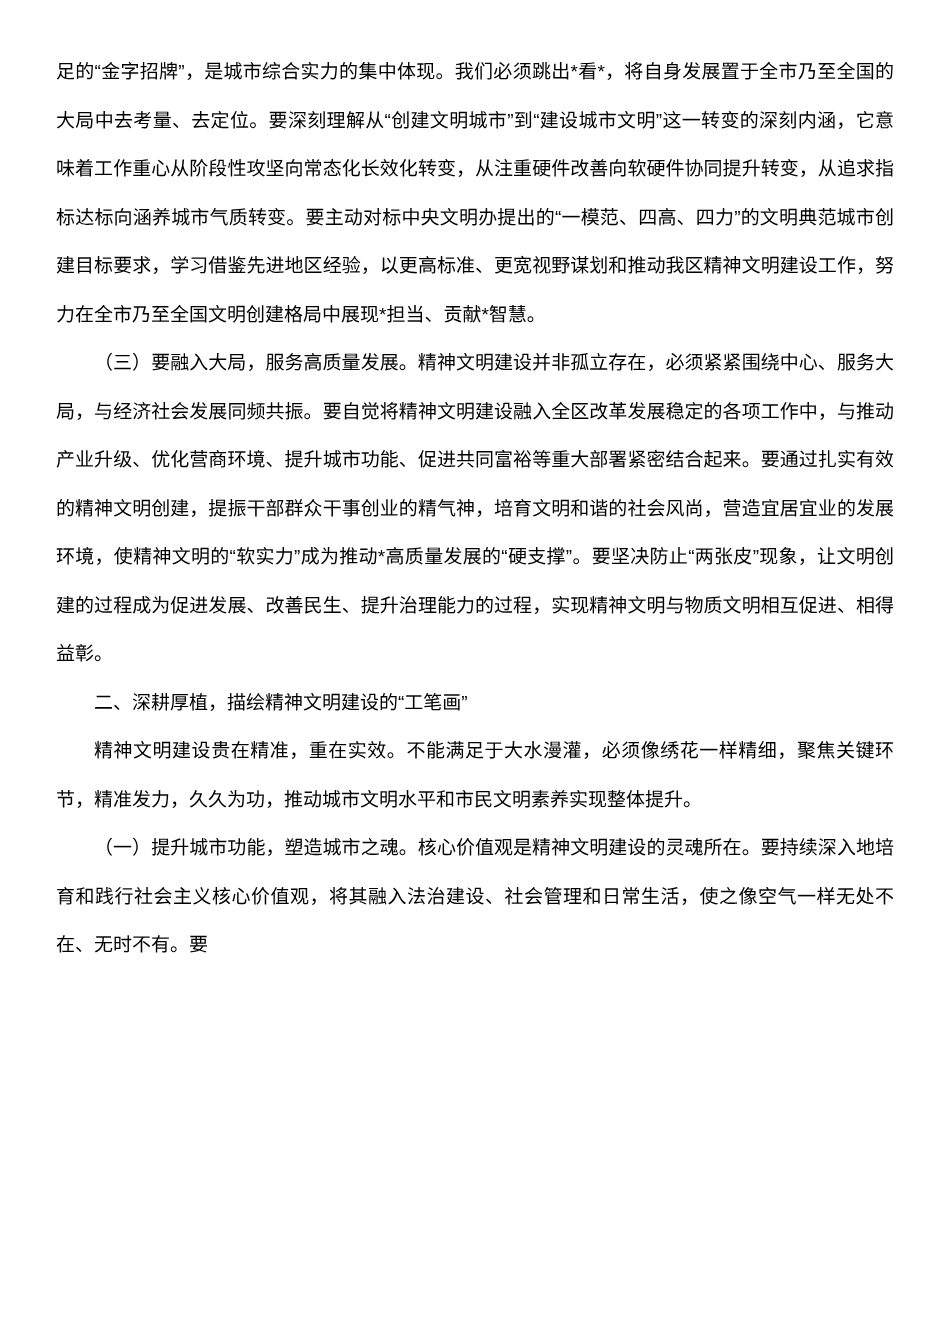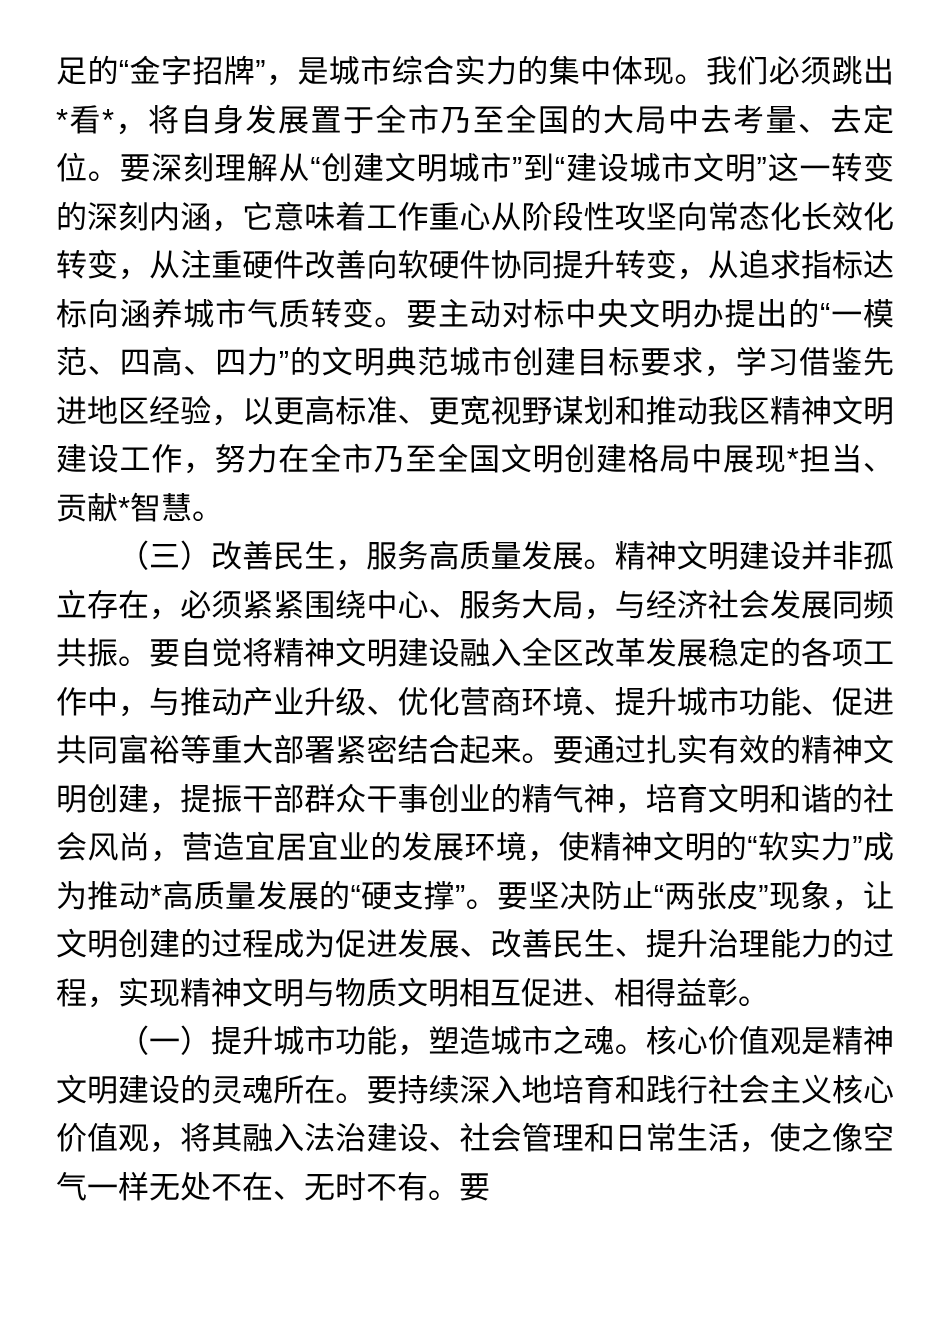--- a/index.html
+++ b/index.html
@@ -20,21 +20,21 @@
     box-sizing: border-box;
   }
   .doc-body {
     position: absolute;
     left: 56px;
     top: 48px;
     width: 838px;
   }
   .para {
     margin: 0;
-    font-size: 31px;
+    font-size: 19px;
     line-height: 48.5px;
     color: #000000;
     text-align: justify;
     text-justify: inter-character;
     text-align-last: left;
     letter-spacing: 0;
     word-break: break-all;
     font-weight: 400;
   }
   .para.indent {
@@ -47,16 +47,18 @@
   .run {
     font-weight: inherit;
   }
 </style>
 </head>
 <body>
 
 <div class="page" style="background: rgb(255, 255, 255);">
   <div class="doc-body" id="doc-body" style="color: rgb(0, 0, 0);">
       <p class="para"><span class="run">足的“金字招牌”，是城市综合实力的集中体现。我们必须跳出*看*，将自身发展置于全市乃至全国的大局中去考量、去定位。要深刻理解从“创建文明城市”到“建设城市文明”这一转变的深刻内涵，它意味着工作重心从阶段性攻坚向常态化长效化转变，从注重硬件改善向软硬件协同提升转变，从追求指标达标向涵养城市气质转变。要主动对标中央文明办提出的“一模范、四高、四力”的文明典范城市创建目标要求，学习借鉴先进地区经验，以更高标准、更宽视野谋划和推动我区精神文明建设工作，努力在全市乃至全国文明创建格局中展现*担当、贡献*智慧。</span></p>
-      <p class="para indent"><span class="run b">（三）改善民生，服务高质量发展。</span><span class="run">精神文明建设并非孤立存在，必须紧紧围绕中心、服务大局，与经济社会发展同频共振。要自觉将精神文明建设融入全区改革发展稳定的各项工作中，与推动产业升级、优化营商环境、提升城市功能、促进共同富裕等重大部署紧密结合起来。要通过扎实有效的精神文明创建，提振干部群众干事创业的精气神，培育文明和谐的社会风尚，营造宜居宜业的发展环境，使精神文明的“软实力”成为推动*高质量发展的“硬支撑”。要坚决防止“两张皮”现象，让文明创建的过程成为促进发展、改善民生、提升治理能力的过程，实现精神文明与物质文明相互促进、相得益彰。</span></p>
+      <p class="para indent"><span class="run b">（三）要融入大局，服务高质量发展。</span><span class="run">精神文明建设并非孤立存在，必须紧紧围绕中心、服务大局，与经济社会发展同频共振。要自觉将精神文明建设融入全区改革发展稳定的各项工作中，与推动产业升级、优化营商环境、提升城市功能、促进共同富裕等重大部署紧密结合起来。要通过扎实有效的精神文明创建，提振干部群众干事创业的精气神，培育文明和谐的社会风尚，营造宜居宜业的发展环境，使精神文明的“软实力”成为推动*高质量发展的“硬支撑”。要坚决防止“两张皮”现象，让文明创建的过程成为促进发展、改善民生、提升治理能力的过程，实现精神文明与物质文明相互促进、相得益彰。</span></p>
+      <p class="para indent"><span class="run">二、深耕厚植，描绘精神文明建设的“工笔画”</span></p>
+      <p class="para indent"><span class="run">精神文明建设贵在精准，重在实效。不能满足于大水漫灌，必须像绣花一样精细，聚焦关键环节，精准发力，久久为功，推动城市文明水平和市民文明素养实现整体提升。</span></p>
       <p class="para indent"><span class="run b">（一）提升城市功能，塑造城市之魂。</span><span class="run">核心价值观是精神文明建设的灵魂所在。要持续深入地培育和践行社会主义核心价值观，将其融入法治建设、社会管理和日常生活，使之像空气一样无处不在、无时不有。要</span></p>
     </div>
 </div>
 
 </body></html>

